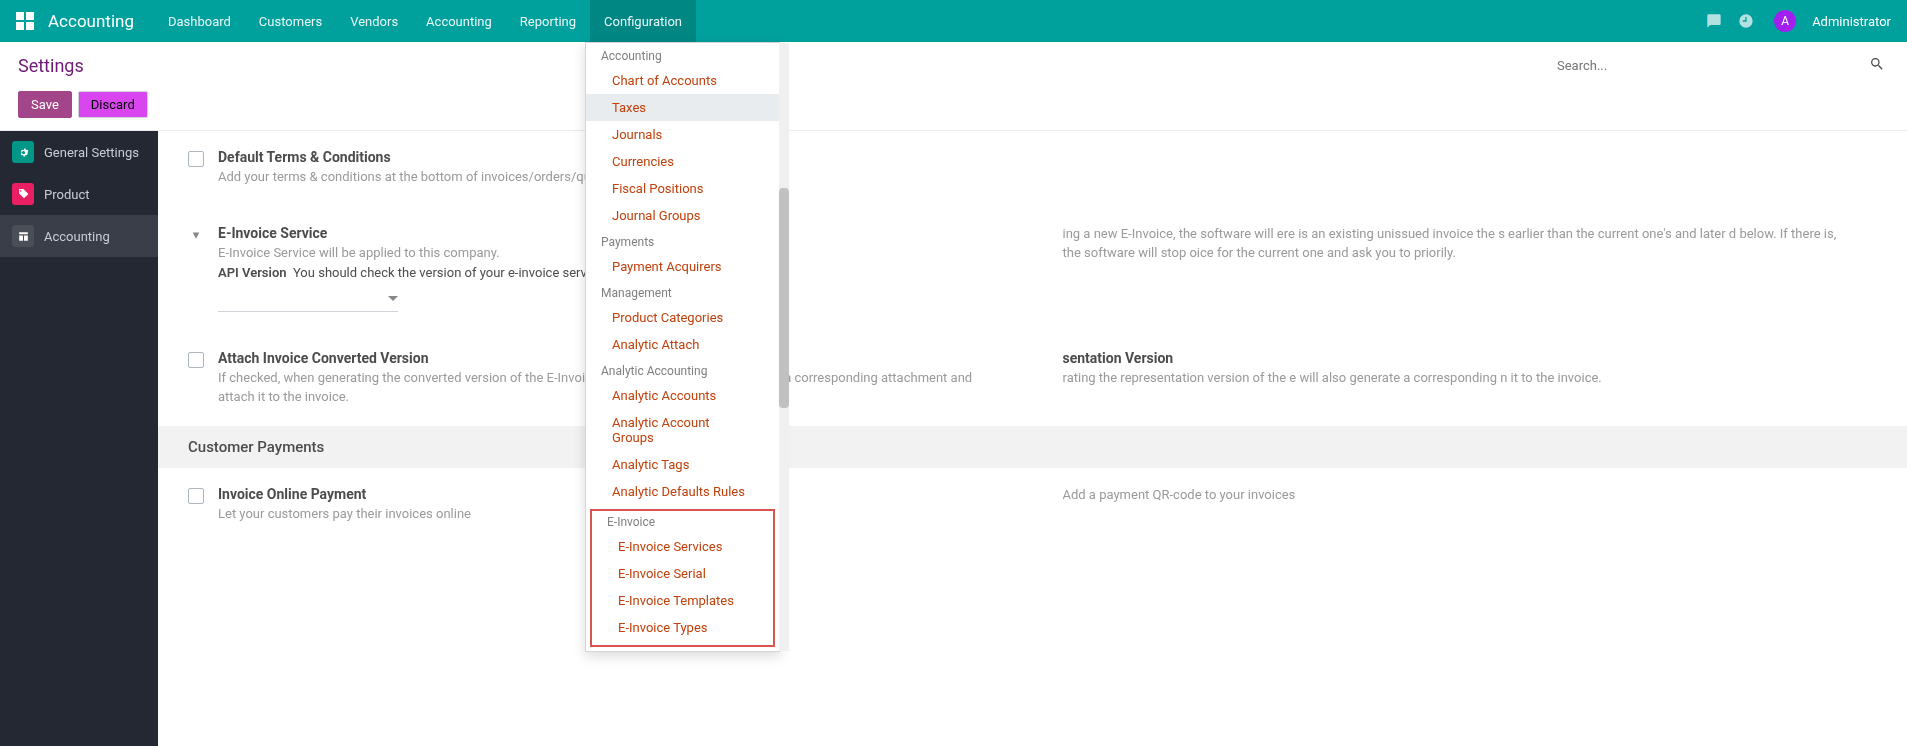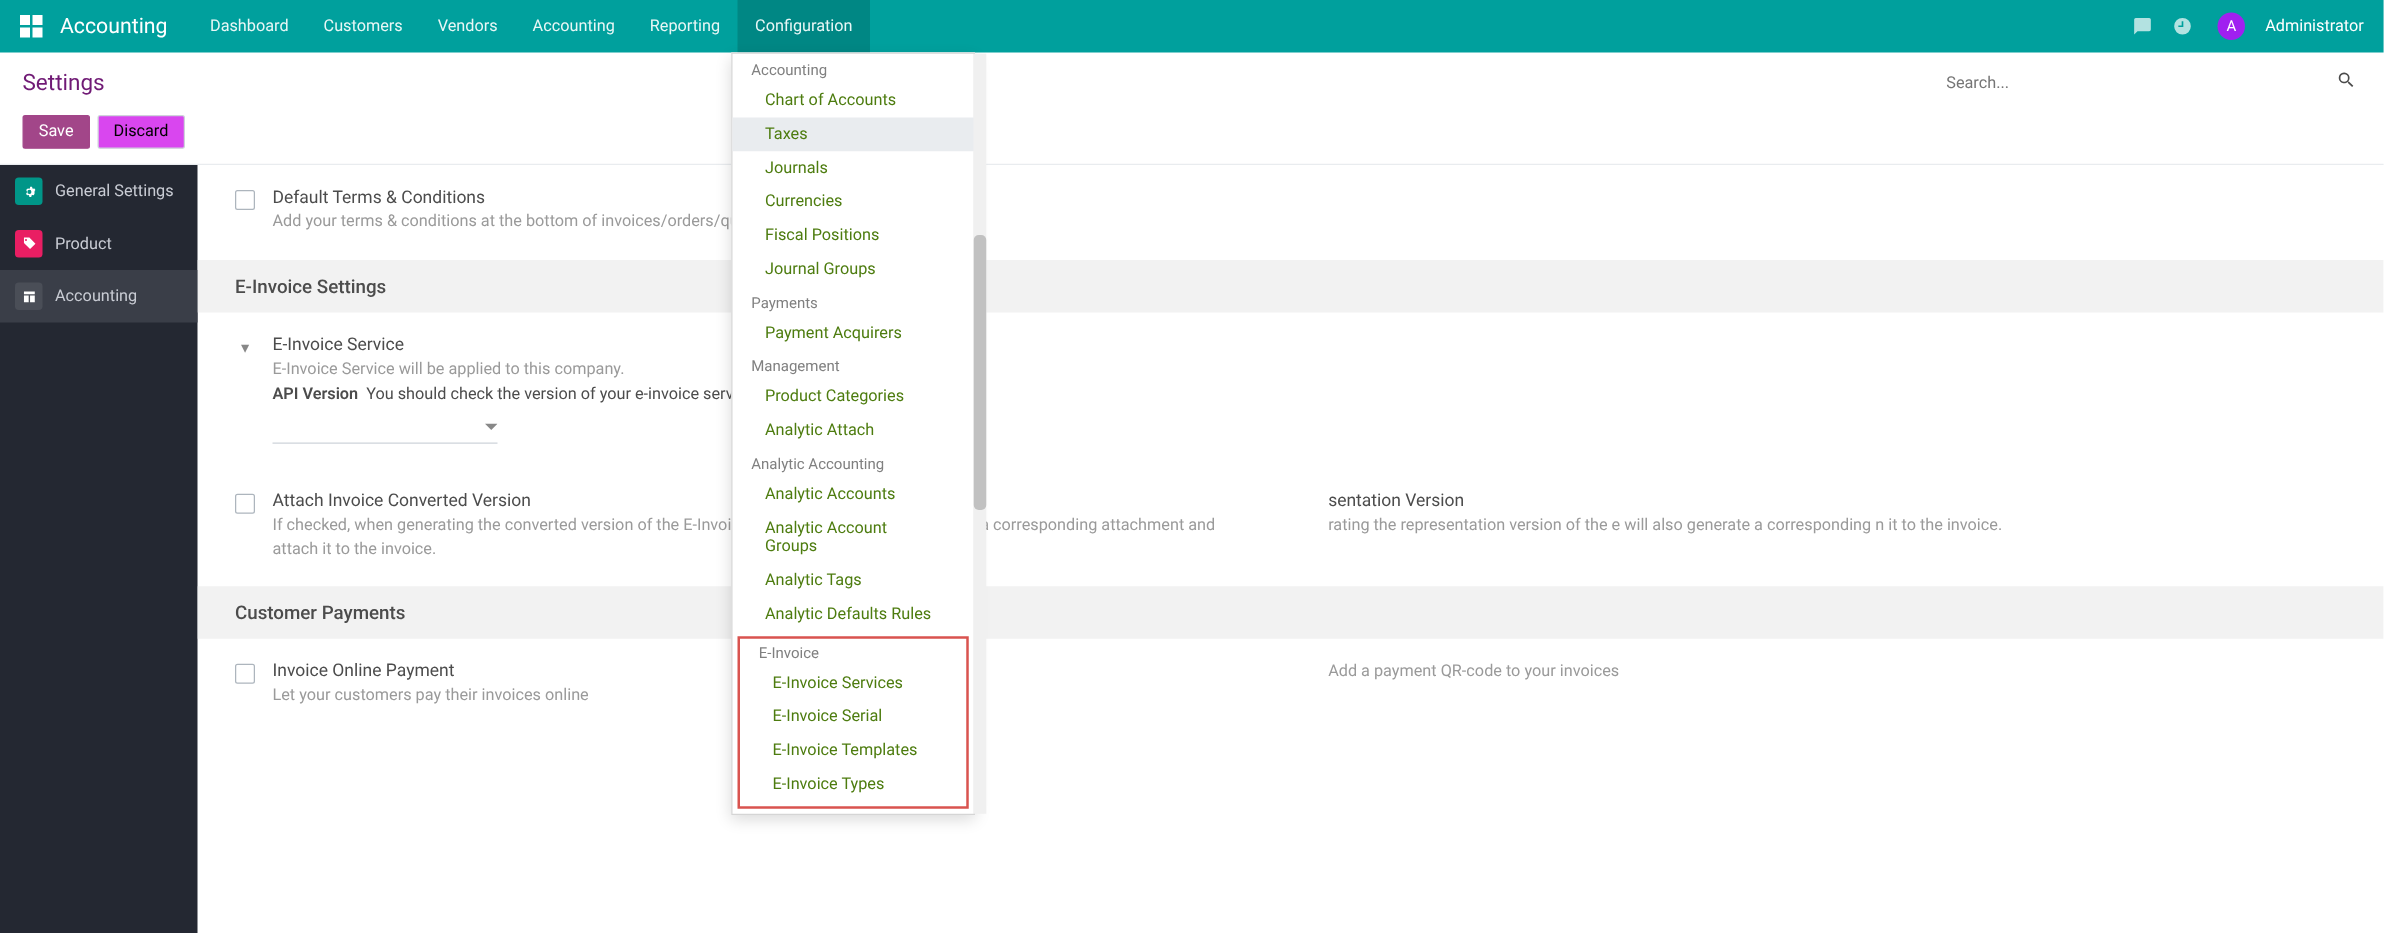--- a/index.html
+++ b/index.html
@@ -34,32 +34,32 @@
 .side-icon.tag{background:#e91e63}
 .side-icon.acc{background:#4a4e57}
 .side-icon svg{width:13px;height:13px;fill:#fff}
 .content{flex:1;overflow-y:auto;position:relative}
 .section-head{background:#f2f2f2;padding:12px 30px;font-size:15px;color:#4c4c4c;font-weight:500}
 .row{display:flex;padding:18px 30px 20px}
 .col{flex:1;display:flex;gap:14px;padding-right:30px}
 .check{width:16px;height:16px;border:1px solid #adb5bd;border-radius:2px;flex-shrink:0;margin-top:2px;cursor:pointer}
 .dropdown-caret{width:16px;height:16px;display:flex;align-items:center;justify-content:center;color:#888;cursor:pointer;margin-top:2px;flex-shrink:0}
 .item-body{flex:1}
-.item-title{font-weight:400;color:#4c4c4c;margin-bottom:3px;font-size:14px}
+.item-title{font-weight:700;color:#4c4c4c;margin-bottom:3px;font-size:14px}
 .item-desc{color:#9a9a9a;line-height:1.45}
 .item-sub{color:#4c4c4c;margin-top:2px}
 .item-sub strong{font-weight:600}
 .select-line{border-bottom:1px solid #ced4da;width:180px;height:24px;margin-top:8px;display:flex;justify-content:flex-end;align-items:center;cursor:pointer}
 .select-line svg{width:10px;height:10px;fill:#888}
 
 .dropdown{position:absolute;left:585px;top:42px;width:195px;background:#fff;border:1px solid #d5d5d5;box-shadow:0 4px 12px rgba(0,0,0,.15);z-index:100;font-size:13px}
 .dd-scroll{position:absolute;right:-10px;top:0;bottom:0;width:10px;background:#f0f0f0}
 .dd-thumb{position:absolute;top:145px;right:0;width:10px;height:220px;background:#c1c1c1;border-radius:4px}
 .dd-group{padding:6px 15px 4px;color:#808080;font-size:12px}
-.dd-item{padding:6px 26px;color:#4d7c0f;cursor:pointer}
+.dd-item{padding:6px 26px;color:#c2410c;cursor:pointer}
 .dd-item.hl{background:#e9ecef}
 .dd-box{border:2px solid #d9534f;margin:4px;padding-bottom:4px}
 .dd-box .dd-group{padding-top:4px}
 </style>
 </head>
 <body>
 
 <div class="topbar">
   <div class="apps-icon">
       <span></span>
@@ -136,38 +136,38 @@
       <div class="col">
         <div class="check"></div>
         <div class="item-body">
           <div class="item-title">Default Terms &amp; Conditions</div>
           <div class="item-desc">Add your terms &amp; conditions at the bottom of invoices/orders/quotations</div>
         </div>
       </div>
       <div class="col"></div>
     </div>
 
-    <div class="section-head">E-Invoice Settings</div>
 
     <div class="row">
       <div class="col">
         <div class="dropdown-caret">▾</div>
         <div class="item-body">
           <div class="item-title">E-Invoice Service</div>
           <div class="item-desc">E-Invoice Service will be applied to this company.</div>
           <div class="item-sub"><strong>API Version</strong>&nbsp;&nbsp;<span>You should check the version of your e-invoice service before choosing versions here</span></div>
           <div class="select-line">
               <svg viewBox="0 0 10 10">
                 <path d="M0 2l5 5 5-5z"></path>
               </svg>
             </div>
         </div>
       </div>
       <div class="col">
         <div class="item-body" style="margin-left:30px">
+          <div class="item-desc">ing a new E-Invoice, the software will ere is an existing unissued invoice the s earlier than the current one's and later d below. If there is, the software will stop oice for the current one and ask you to priorily.</div>
         </div>
       </div>
     </div>
 
     <div class="row">
       <div class="col">
         <div class="check"></div>
         <div class="item-body">
           <div class="item-title">Attach Invoice Converted Version</div>
           <div class="item-desc">If checked, when generating the converted version of the E-Invoice, the software will also generate a corresponding attachment and attach it to the invoice.</div>

